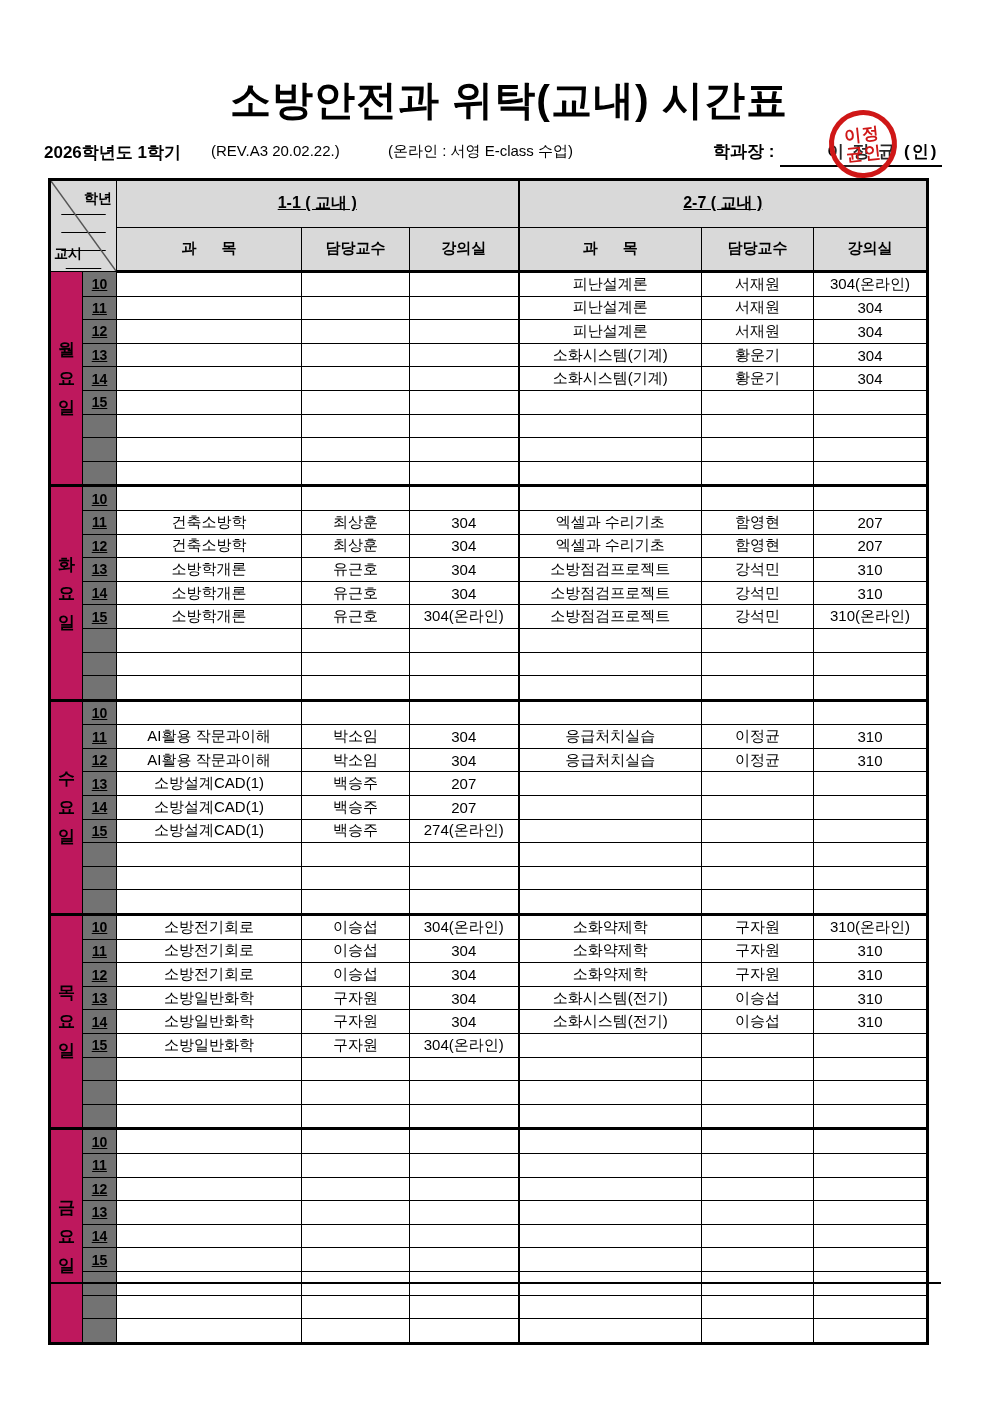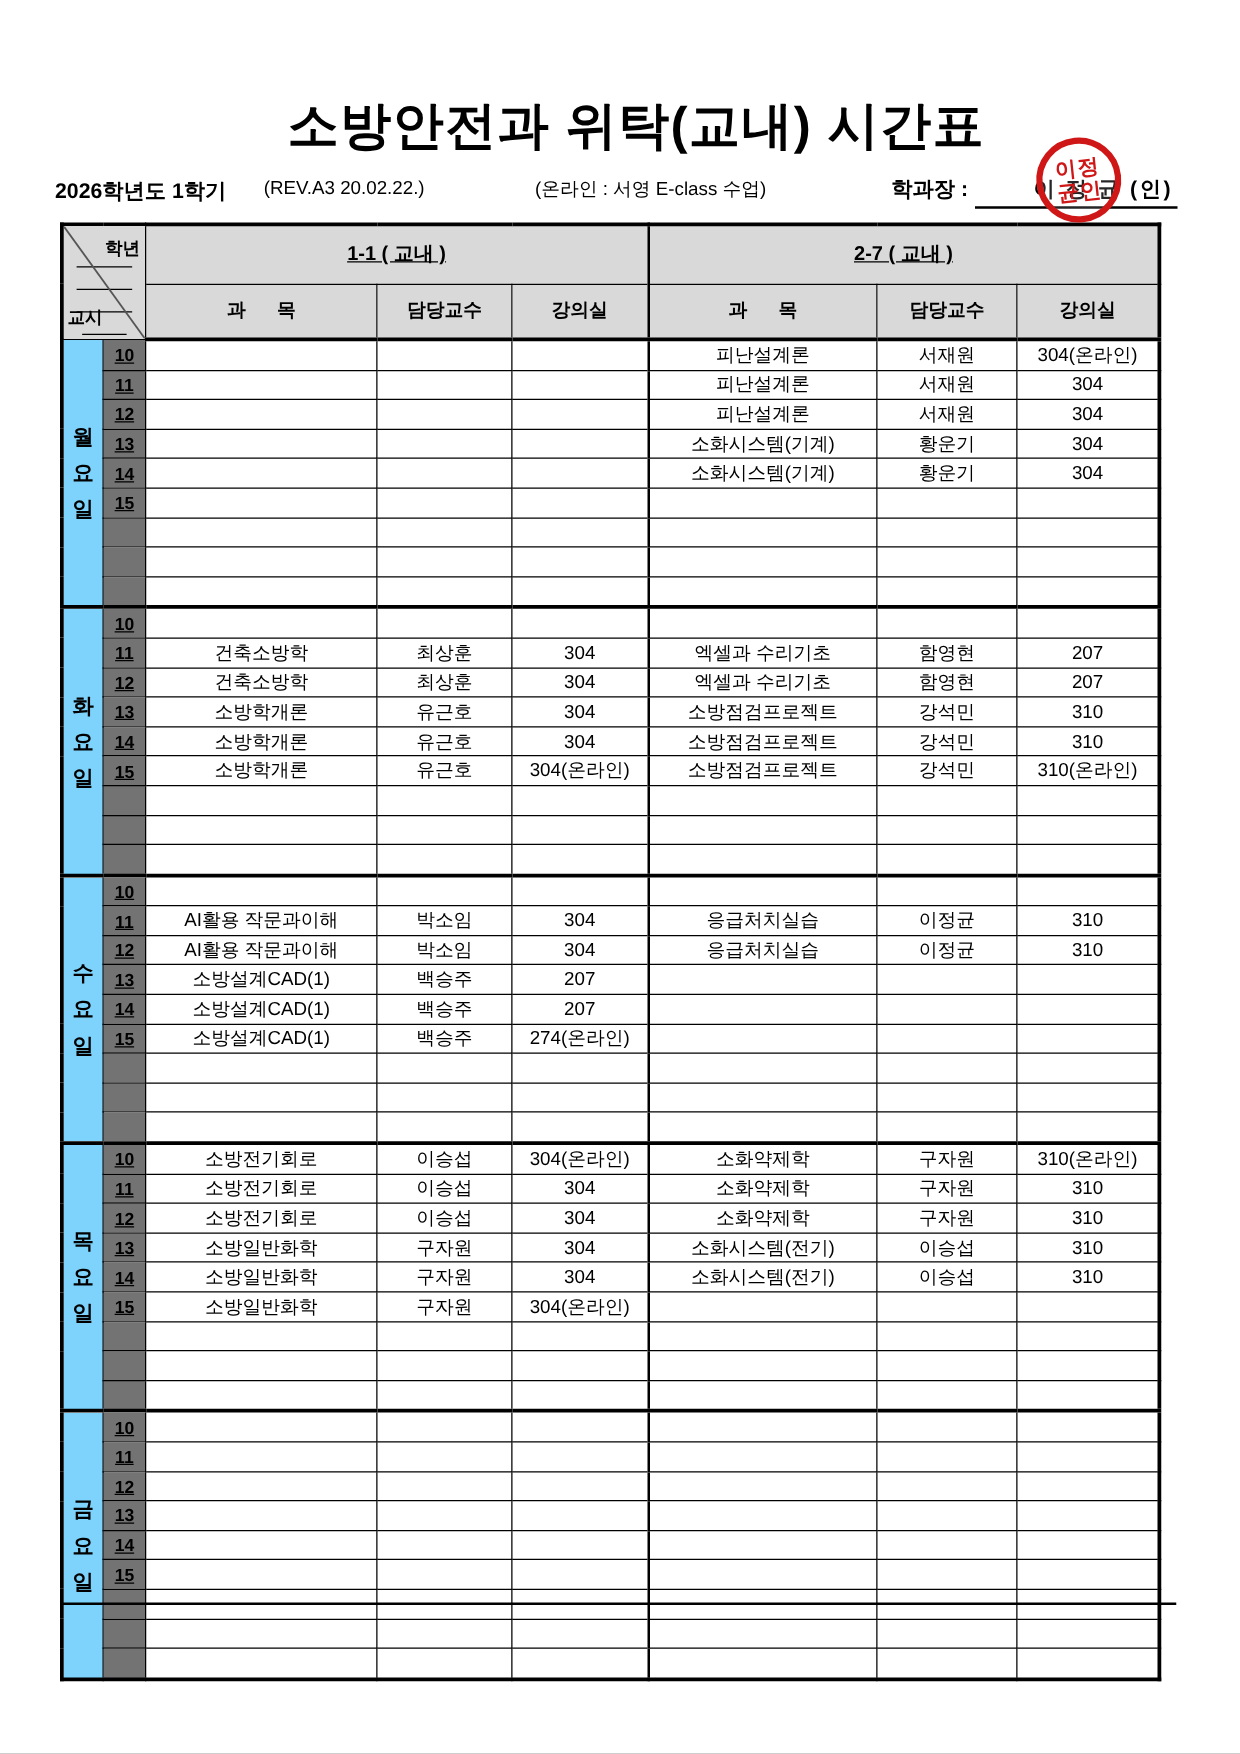--- a/index.html
+++ b/index.html
@@ -9,21 +9,21 @@
     font-family:"Liberation Sans","DejaVu Sans",sans-serif; color:#000;
   }
   .page-title {
     position:absolute; top:60px; left:0; width:100%;
     text-align:center; font-size:41px; font-weight:bold; letter-spacing:1px;
     margin:13px;
   }
   .meta-row { position:absolute; top:139px; left:0; width:100%; height:26px; font-size:15px; }
   .meta-semester { position:absolute; left:44px; top:2px; font-weight:bold; font-size:17px;text-align:right; }
   .meta-revision { position:absolute; left:211px; top:3px; }
-  .meta-online   { position:absolute; left:388px; top:3px;margin-left:40px; }
+  .meta-online   { position:absolute; left:388px; top:3px; }
   .approver { position:absolute; left:713px; top:1px; font-size:17px; font-weight:bold; white-space:nowrap; }
   .approver-name {
     display:inline-block; min-width:150px; margin-left:6px; padding:0 4px 2px 8px;
     border-bottom:2px solid #000; letter-spacing:2px; text-align:right;
   }
   .stamp {
     position:absolute; left:829px; top:110px; width:58px; height:58px;
     border:5px solid #cf1717; border-radius:50%;
     display:flex; align-items:center; justify-content:center;
     transform:rotate(-6deg); background:rgba(255,255,255,0.15);
@@ -46,21 +46,21 @@
   thead tr.group-row th { height:39px; font-size:16px;text-decoration:underline; }
   thead tr.subcol-row th { height:36px; font-size:15px; }
   thead tr.subcol-row th { border-bottom:3px solid #000; }
   .corner-cell { position:relative; }
   .corner-cell svg { position:absolute; left:0; top:0; width:100%; height:100%; }
   .corner-top  { position:absolute; top:9px;  right:4px; font-size:14px; }
   .corner-bottom { position:absolute; bottom:8px; left:3px; font-size:14px; }
   tbody td { height:22.6px; background:#fff; font-size:15px; }
   tbody td.period-cell { background:#737373; font-weight:bold; font-size:14px;text-decoration:underline; }
   tbody td.day-cell {
-    background:#7dd3fc; font-weight:bold; font-size:17px; line-height:29px;
+    background:#be185d; font-weight:bold; font-size:17px; line-height:29px;
     word-break:break-all; white-space:normal; padding:0 7px;
   }
   tbody tr.section-first td { border-top:3px solid #000; }
   .group2-start { border-left:2px solid #000 !important; }
   .footer-line { position:absolute; left:48px; top:1282px; width:893px; height:2px; background:#000; }
 </style>
 </head>
 <body>
 
 <div class="page">

